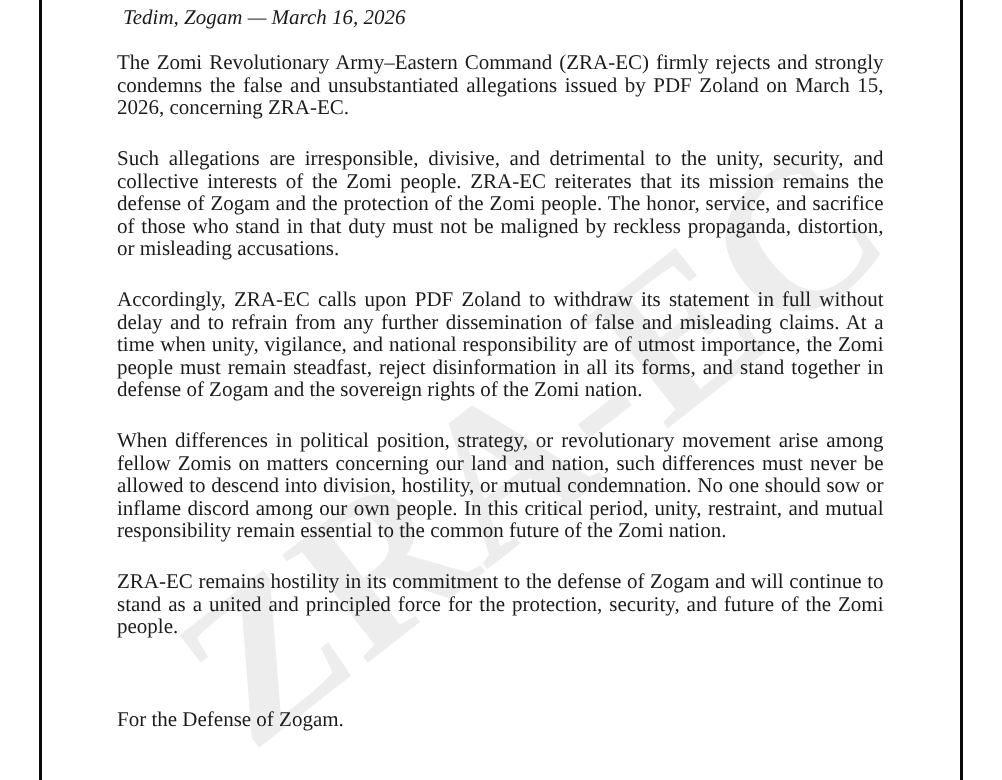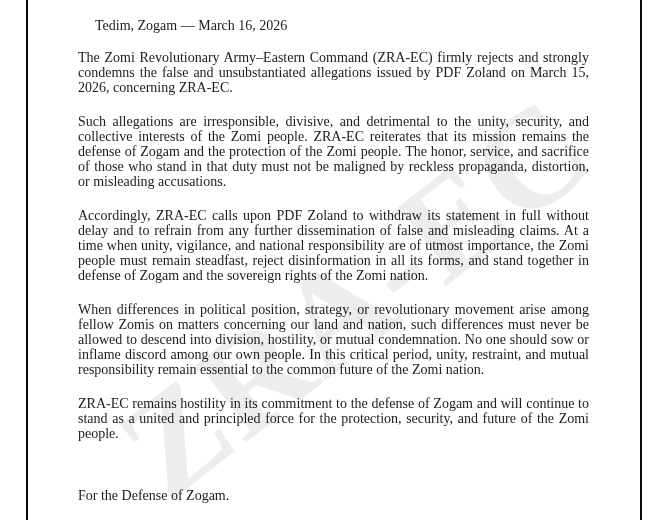--- a/index.html
+++ b/index.html
@@ -32,21 +32,21 @@
   }
 
   .content {
     position: absolute;
     left: 78px; top: 1px;
     width: 511px;
     z-index: 1;
     font-size: 14px;
     line-height: 15px;
   }
-  .dateline { margin: 17px; }
+  .dateline { margin: 4px; font-style: italic; }
   .body-para {
     margin: 0;
     text-align: justify;
   }
   .body-para.first { margin-top: 15px; }
   .body-para + .body-para { margin-top: 19px; }
 
   .closing-block { margin-top: 47px; }
   .closing-line { margin: 0; }
 </style>

